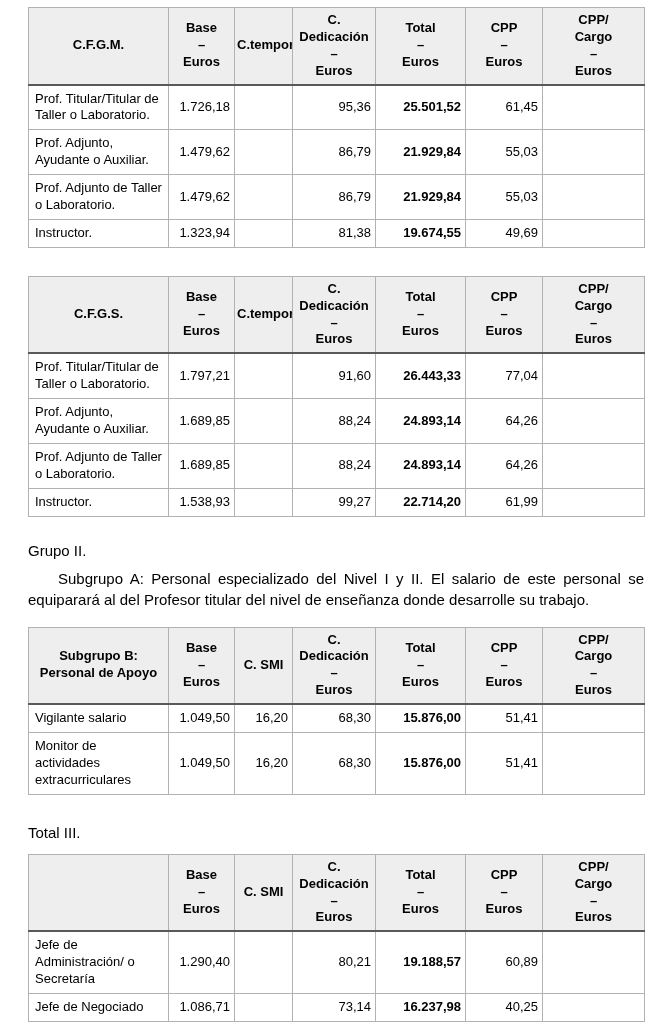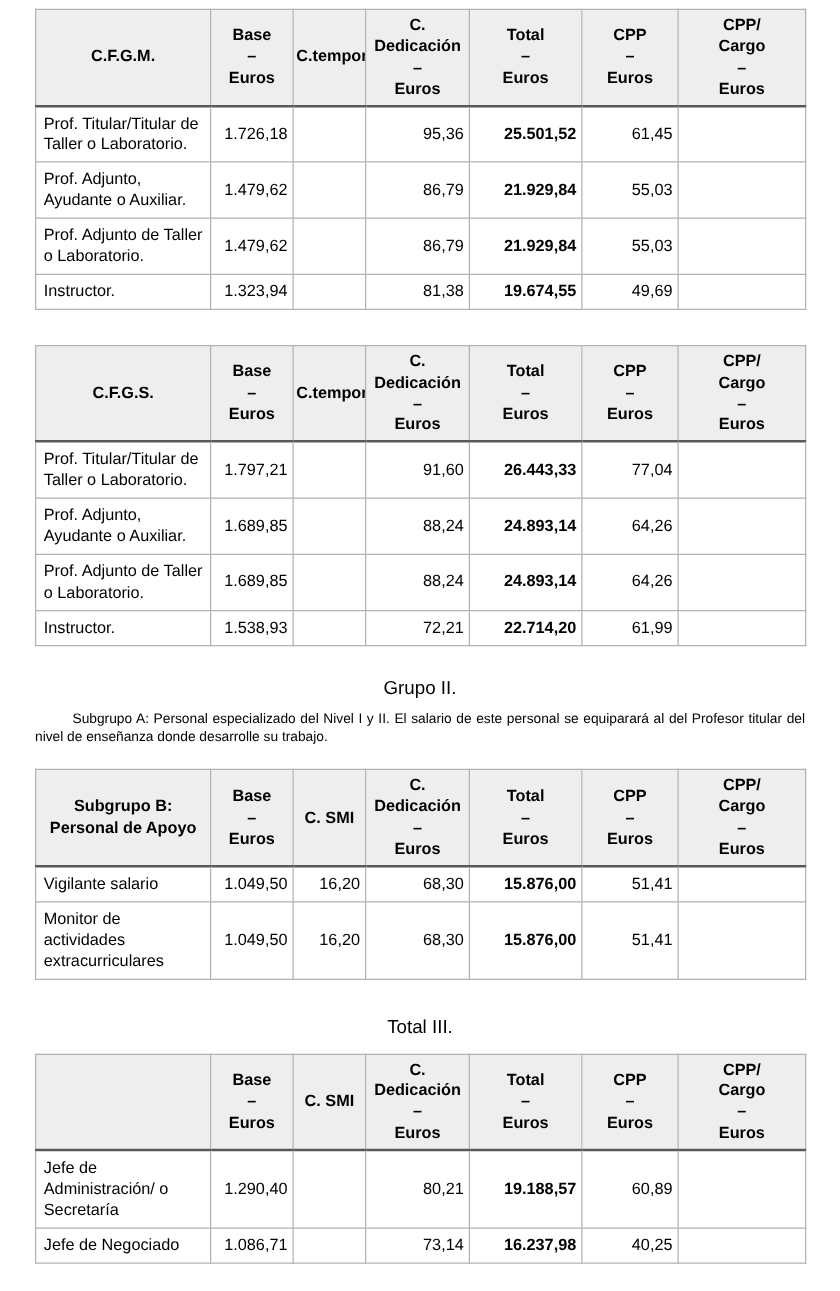--- a/index.html
+++ b/index.html
@@ -23,25 +23,25 @@
   td.label { text-align:left; }
   td.num { text-align:right; padding-right:9px; }
   td.total { font-weight:bold; }
 
   .tbl-2 { margin-top:28px; }
   .tbl-3 { margin-top:17px; }
   .tbl-4 { margin-top:13px; }
 
   .group-heading {
     margin-top:25px; font-size:15px; font-weight:normal;
-    display:flex; justify-content:center; gap:12px;
+    display:flex; justify-content:flex-start; gap:12px;
   }
   .heading-3 { margin-top:29px; }
   .subgroup-para {
-    margin-top:9px; font-size:11px; line-height:1.4;
+    margin-top:9px; font-size:15px; line-height:1.4;
     text-align:justify; text-indent:30px;
   }
 </style>
 </head>
 <body>
 
 <div class="page">
 
   <table class="salary tbl-1">
     <colgroup>
@@ -174,21 +174,21 @@
         <td class="num"></td>
         <td class="num">88,24</td>
         <td class="num total">24.893,14</td>
         <td class="num">64,26</td>
         <td class="num"></td>
       </tr>
       <tr>
         <td class="label">Instructor.</td>
         <td class="num">1.538,93</td>
         <td class="num"></td>
-        <td class="num">72,21</td>
+        <td class="num">99,27</td>
         <td class="num total">22.714,20</td>
         <td class="num">61,99</td>
         <td class="num"></td>
       </tr>
     </tbody>
   </table>
 
   <div class="group-heading">
     <span>Grupo II.</span>
   </div>

